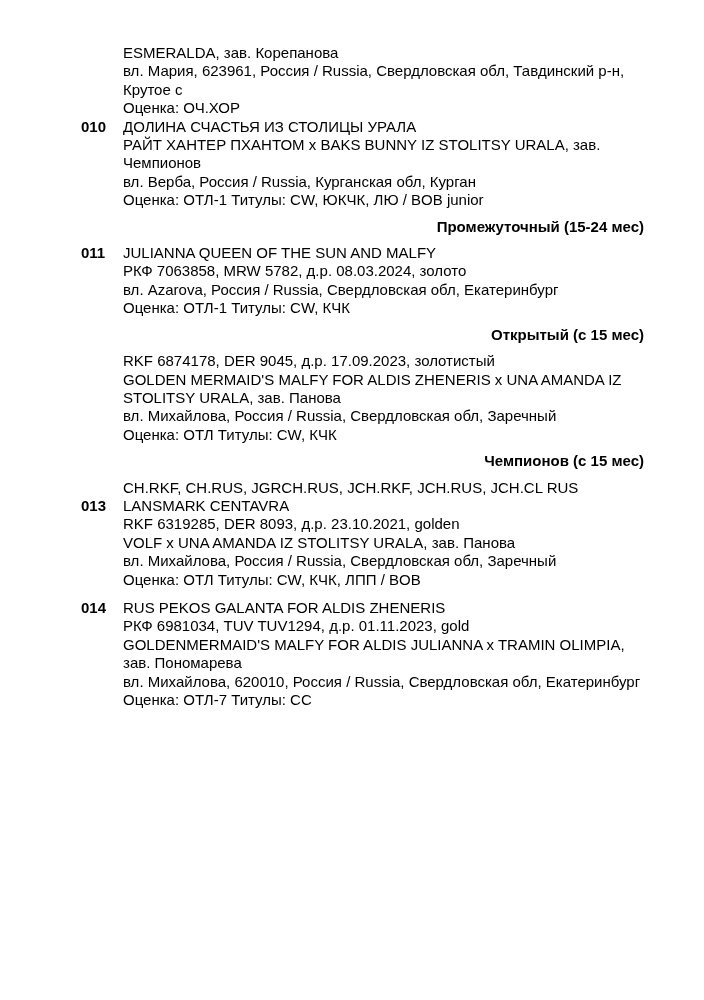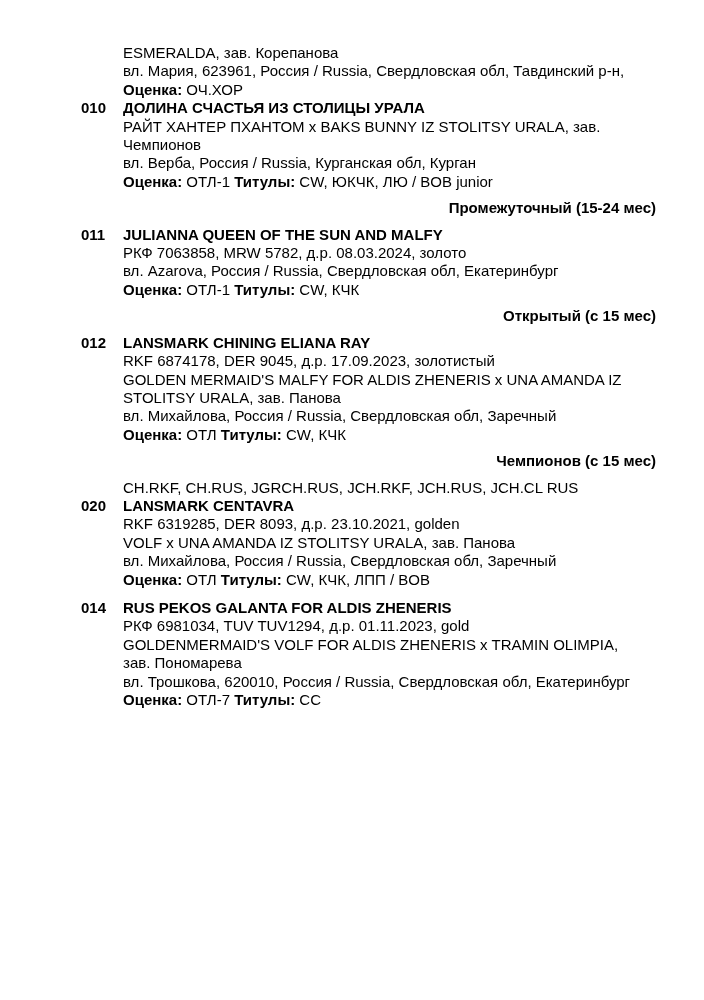--- a/index.html
+++ b/index.html
@@ -34,77 +34,77 @@
     position: relative;
     white-space: pre;
   }
   .num {
     position: absolute;
     left: -42px;
     top: 0;
     font-weight: 700;
   }
   .bold {
-    font-weight: 700;
+    font-weight: 400;
   }
   .section-row {
     font-weight: 700;
     text-align: right;
-    margin: 8px 0;
+    margin: 8px 12px;
     white-space: pre;
   }
   .spacer {
     height: 10px;
   }
 </style>
 </head>
 <body style="background: rgb(255, 255, 255);">
 
 <div class="page">
   <div class="content" style="color: rgb(0, 0, 0);">
       <div class="entry">
         <div class="row"><span class="seg">ESMERALDA, зав. Корепанова</span></div>
         <div class="row"><span class="seg">вл. Мария, 623961, Россия / Russia, Свердловская обл, Тавдинский р-н,</span></div>
+        <div class="row"><span class="seg">Крутое с</span></div>
         <div class="row"><span class="bold">Оценка:</span><span class="seg"> ОЧ.ХОР</span></div>
       </div>
       <div class="entry">
         <div class="row"><span class="num">010</span><span class="bold">ДОЛИНА СЧАСТЬЯ ИЗ СТОЛИЦЫ УРАЛА</span></div>
         <div class="row"><span class="seg">РАЙТ ХАНТЕР ПХАНТОМ x BAKS BUNNY IZ STOLITSY URALA, зав.</span></div>
         <div class="row"><span class="seg">Чемпионов</span></div>
         <div class="row"><span class="seg">вл. Верба, Россия / Russia, Курганская обл, Курган</span></div>
         <div class="row"><span class="bold">Оценка:</span><span class="seg"> ОТЛ-1 </span><span class="bold">Титулы:</span><span class="seg"> CW, ЮКЧК, ЛЮ / BOB junior</span></div>
       </div>
       <div class="section-row">Промежуточный (15-24 мес)</div>
       <div class="entry">
         <div class="row"><span class="num">011</span><span class="bold">JULIANNA QUEEN OF THE SUN AND MALFY</span></div>
         <div class="row"><span class="seg">РКФ 7063858, MRW 5782, д.р. 08.03.2024, золото</span></div>
         <div class="row"><span class="seg">вл. Azarova, Россия / Russia, Свердловская обл, Екатеринбург</span></div>
         <div class="row"><span class="bold">Оценка:</span><span class="seg"> ОТЛ-1 </span><span class="bold">Титулы:</span><span class="seg"> CW, КЧК</span></div>
       </div>
       <div class="section-row">Открытый (с 15 мес)</div>
       <div class="entry">
-        <div class="row"><span class="num">012</span><span class="bold">LANSMARK CHINING ELIANA RAY</span></div>
         <div class="row"><span class="seg">RKF 6874178, DER 9045, д.р. 17.09.2023, золотистый</span></div>
         <div class="row"><span class="seg">GOLDEN MERMAID'S MALFY FOR ALDIS ZHENERIS x UNA AMANDA IZ</span></div>
         <div class="row"><span class="seg">STOLITSY URALA, зав. Панова</span></div>
         <div class="row"><span class="seg">вл. Михайлова, Россия / Russia, Свердловская обл, Заречный</span></div>
         <div class="row"><span class="bold">Оценка:</span><span class="seg"> ОТЛ </span><span class="bold">Титулы:</span><span class="seg"> CW, КЧК</span></div>
       </div>
       <div class="section-row">Чемпионов (с 15 мес)</div>
       <div class="entry">
         <div class="row"><span class="seg">CH.RKF, CH.RUS, JGRCH.RUS, JCH.RKF, JCH.RUS, JCH.CL RUS</span></div>
-        <div class="row"><span class="num">020</span><span class="bold">LANSMARK CENTAVRA</span></div>
+        <div class="row"><span class="num">013</span><span class="bold">LANSMARK CENTAVRA</span></div>
         <div class="row"><span class="seg">RKF 6319285, DER 8093, д.р. 23.10.2021, golden</span></div>
         <div class="row"><span class="seg">VOLF x UNA AMANDA IZ STOLITSY URALA, зав. Панова</span></div>
         <div class="row"><span class="seg">вл. Михайлова, Россия / Russia, Свердловская обл, Заречный</span></div>
         <div class="row"><span class="bold">Оценка:</span><span class="seg"> ОТЛ </span><span class="bold">Титулы:</span><span class="seg"> CW, КЧК, ЛПП / BOB</span></div>
       </div>
       <div class="spacer"></div>
       <div class="entry">
         <div class="row"><span class="num">014</span><span class="bold">RUS PEKOS GALANTA FOR ALDIS ZHENERIS</span></div>
         <div class="row"><span class="seg">РКФ 6981034, TUV TUV1294, д.р. 01.11.2023, gold</span></div>
-        <div class="row"><span class="seg">GOLDENMERMAID'S VOLF FOR ALDIS ZHENERIS x TRAMIN OLIMPIA,</span></div>
+        <div class="row"><span class="seg">GOLDENMERMAID'S MALFY FOR ALDIS JULIANNA x TRAMIN OLIMPIA,</span></div>
         <div class="row"><span class="seg">зав. Пономарева</span></div>
-        <div class="row"><span class="seg">вл. Трошкова, 620010, Россия / Russia, Свердловская обл, Екатеринбург</span></div>
+        <div class="row"><span class="seg">вл. Михайлова, 620010, Россия / Russia, Свердловская обл, Екатеринбург</span></div>
         <div class="row"><span class="bold">Оценка:</span><span class="seg"> ОТЛ-7 </span><span class="bold">Титулы:</span><span class="seg"> CC</span></div>
       </div>
     </div>
 </div>
 
 </body></html>

